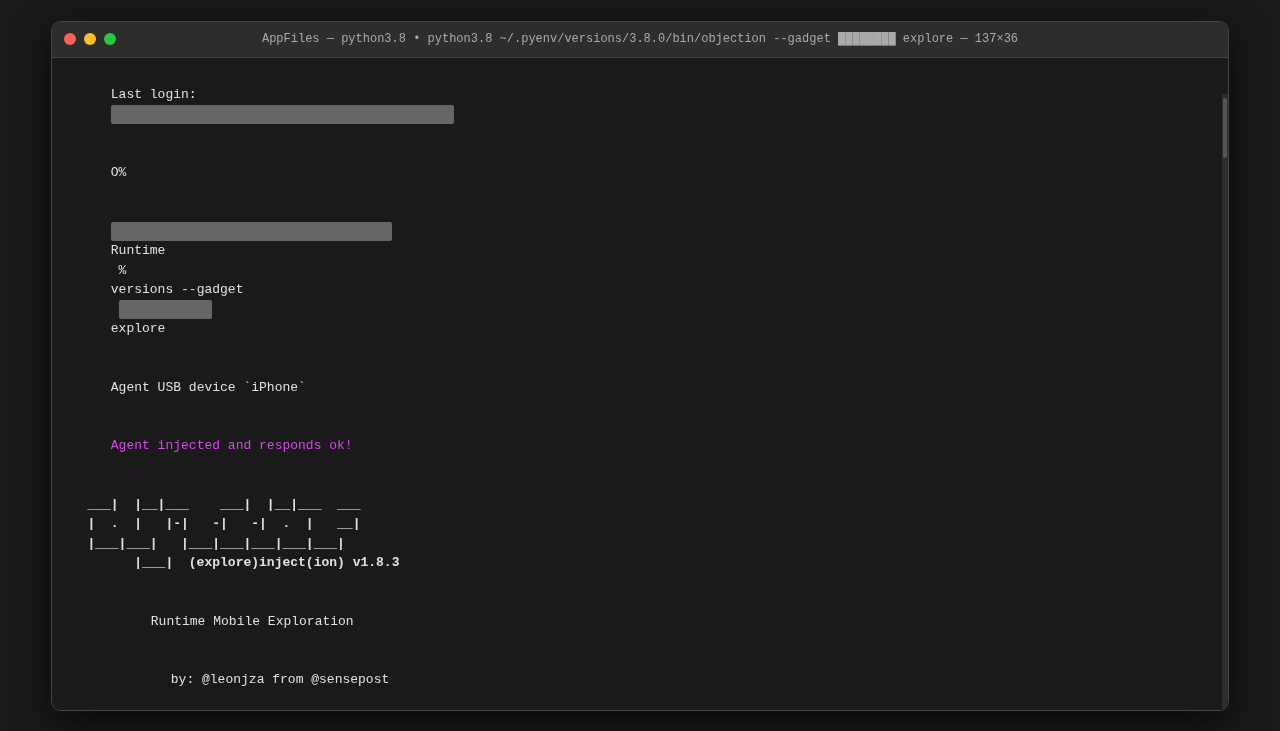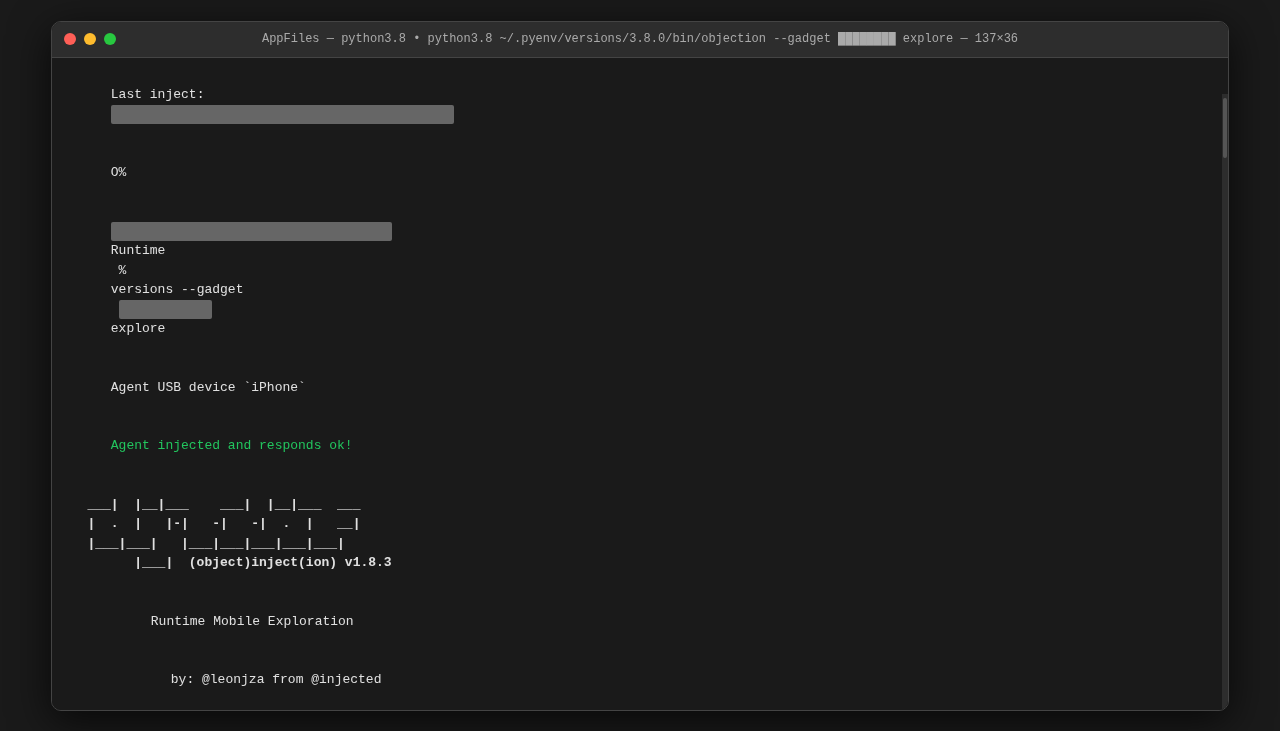--- a/index.html
+++ b/index.html
@@ -73,21 +73,21 @@
       background: #1a1a1a;
       padding: 8px 12px;
       overflow: hidden;
       color: #e0e0e0;
       position: relative;
     }
     .line {
       line-height: 1.5;
       white-space: pre;
     }
-    .green { color: #22c55e; }
+    .green { color: #d946ef; }
     .white { color: #e0e0e0; }
     .redacted {
       background: #666;
       color: #666;
       border-radius: 2px;
       display: inline-block;
     }
     .ascii-art {
       color: #e0e0e0;
       line-height: 1.4;
@@ -104,21 +104,21 @@
   <div class="titlebar">
     <div class="traffic-light close"></div>
     <div class="traffic-light minimize"></div>
     <div class="traffic-light maximize"></div>
     <span class="titlebar-text">AppFiles — python3.8 • python3.8 ~/.pyenv/versions/3.8.0/bin/objection --gadget ████████ explore — 137×36</span>
   </div>
 
   <div class="terminal">
 
     <div class="line">
-      <span>Last inject:</span>
+      <span>Last login:</span>
       <span class="redacted">&nbsp;&nbsp;&nbsp;&nbsp;&nbsp;&nbsp;&nbsp;&nbsp;&nbsp;&nbsp;&nbsp;&nbsp;&nbsp;&nbsp;&nbsp;&nbsp;&nbsp;&nbsp;&nbsp;&nbsp;&nbsp;&nbsp;&nbsp;&nbsp;&nbsp;&nbsp;&nbsp;&nbsp;&nbsp;&nbsp;&nbsp;&nbsp;&nbsp;&nbsp;&nbsp;&nbsp;&nbsp;&nbsp;&nbsp;&nbsp;&nbsp;&nbsp;&nbsp;&nbsp;</span>
     </div>
 
     <div class="line">
       <span>O%</span>
     </div>
 
     <div class="line" style="position:relative;">
       <span style="color:#aaa;"><span class="redacted">&nbsp;&nbsp;&nbsp;&nbsp;&nbsp;&nbsp;&nbsp;&nbsp;&nbsp;&nbsp;&nbsp;&nbsp;&nbsp;&nbsp;&nbsp;&nbsp;&nbsp;&nbsp;&nbsp;&nbsp;&nbsp;&nbsp;&nbsp;&nbsp;&nbsp;&nbsp;&nbsp;&nbsp;&nbsp;&nbsp;&nbsp;&nbsp;&nbsp;&nbsp;&nbsp;&nbsp;</span></span>
       <span>Runtime</span>
@@ -135,31 +135,31 @@
     <div class="line green">
       <span>Agent injected and responds ok!</span>
     </div>
 
     <div class="line">&nbsp;</div>
 
     <div class="ascii-art">
       <div class="line logo-line">   ___|  |__|___    ___|  |__|___  ___</div>
       <div class="line logo-line">   |  .  |   |-|   -|   -|  .  |   __|</div>
       <div class="line logo-line">   |___|___|   |___|___|___|___|___|</div>
-      <div class="line logo-line">         |___|  (object)inject(ion) v1.8.3</div>
+      <div class="line logo-line">         |___|  (explore)inject(ion) v1.8.3</div>
     </div>
 
     <div class="line">&nbsp;</div>
 
     <div class="line white">
       <span style="margin-left:40px;">Runtime Mobile Exploration</span>
     </div>
 
     <div class="line white">
-      <span style="margin-left:60px;">by: @leonjza from @injected</span>
+      <span style="margin-left:60px;">by: @leonjza from @sensepost</span>
     </div>
 
     <div class="line">&nbsp;</div>
 
     <div class="scrollbar-right">
       <div class="scrollbar-thumb"></div>
     </div>
   </div>
 </div>
 

